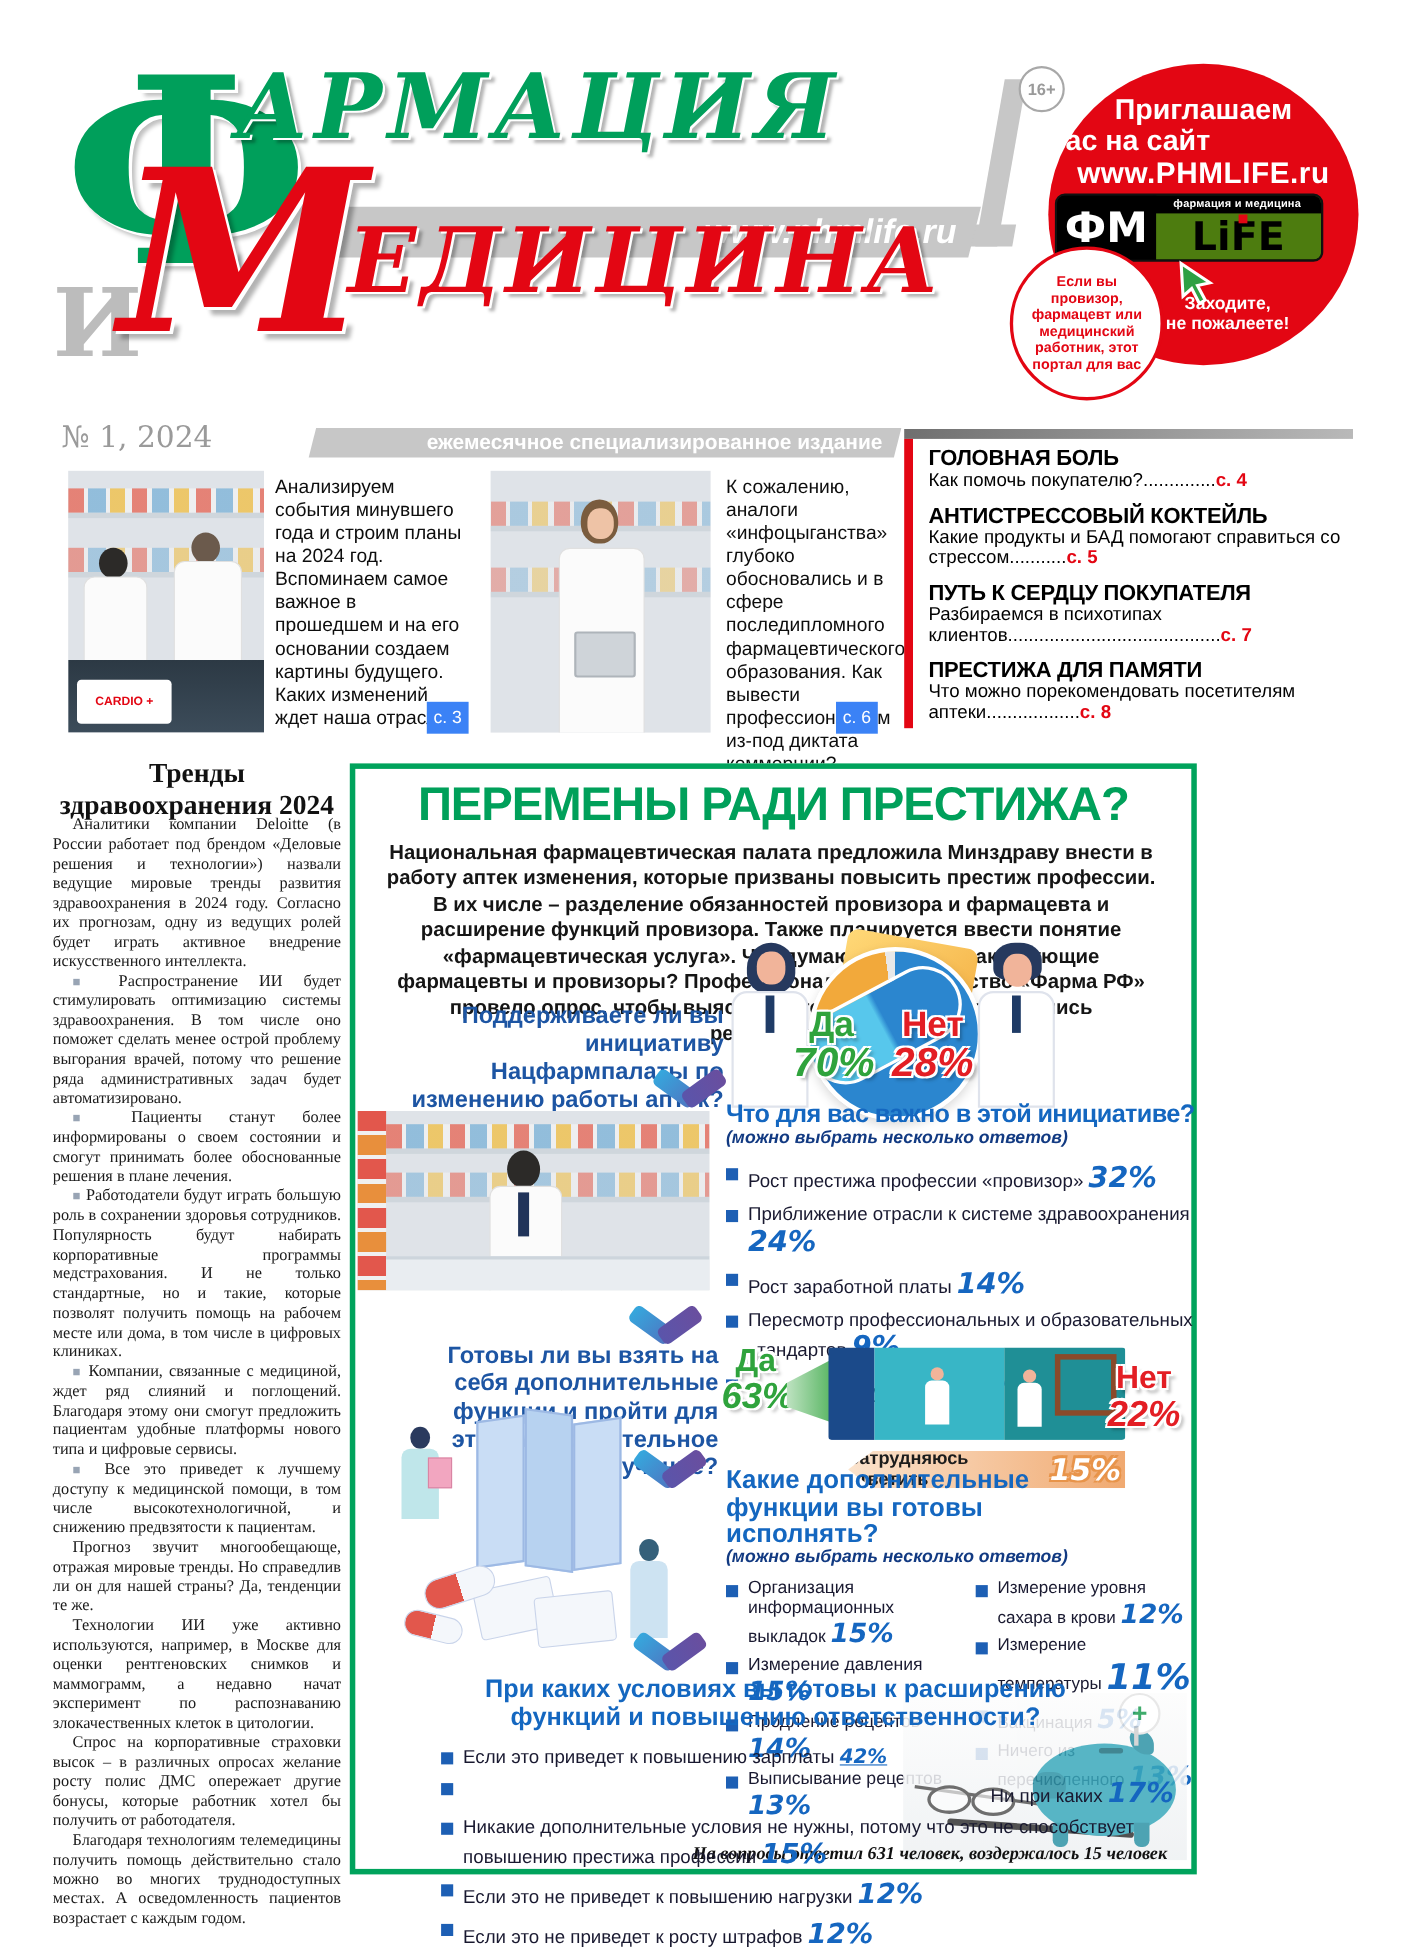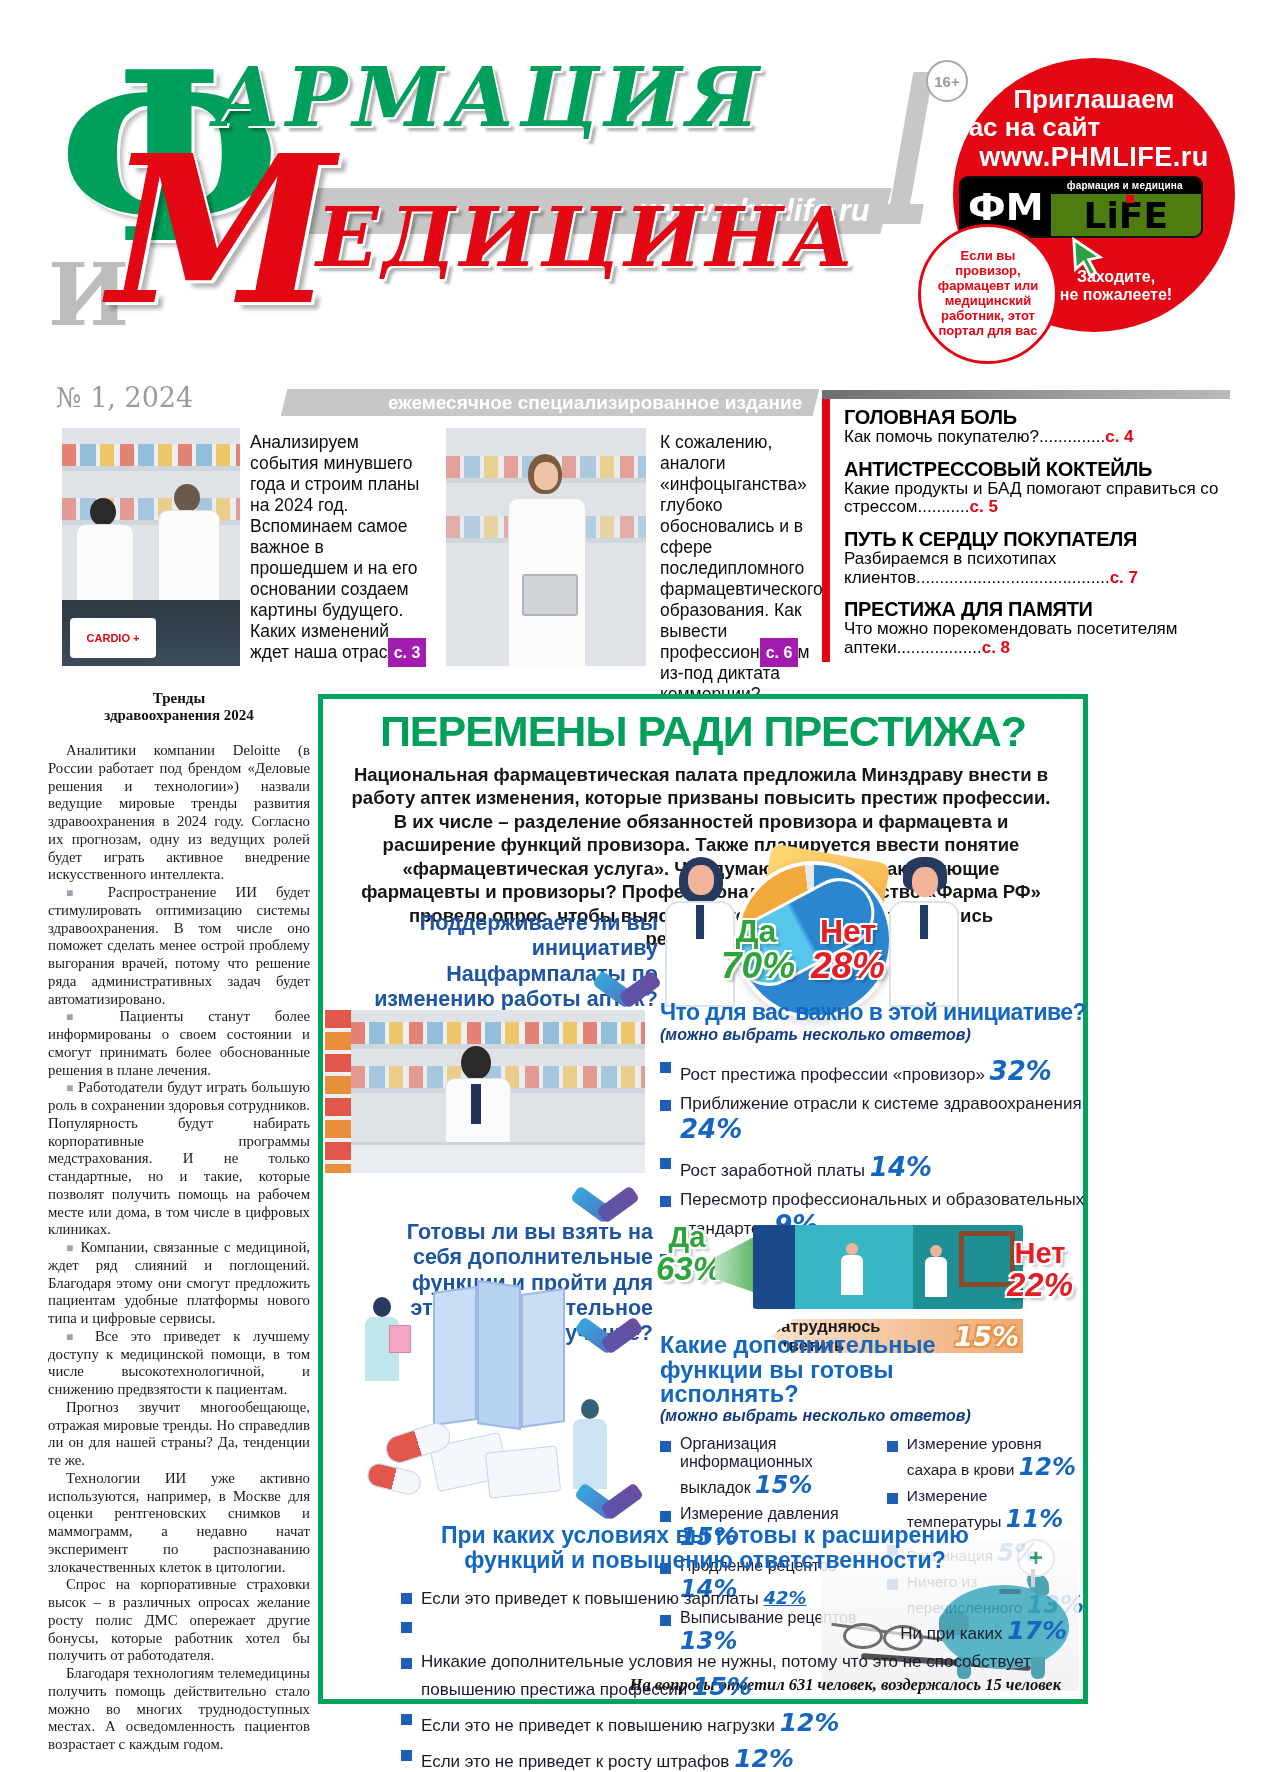--- a/index.html
+++ b/index.html
@@ -53,38 +53,38 @@
     display:flex;align-items:center;justify-content:flex-end;padding-right:14px;box-sizing:border-box;}
   .tagline span{transform:skewX(14deg);color:#fff;font-weight:bold;font-size:19px;}
 
   
   .photo{background:#dfe3e8;overflow:hidden;}
   .ph1{left:62px;top:428px;width:178px;height:238px;}
   .ph2{left:446px;top:428px;width:200px;height:238px;}
   .teaser-txt{font-size:17.5px;line-height:1.2;color:#0d0d0d;}
   .t1{left:250px;top:432px;width:172px;}
   .t2{left:660px;top:432px;width:152px;}
-  .pagebadge{width:38px;height:29px;background:#a21caf;color:#fff;font-weight:bold;font-size:16px;
+  .pagebadge{width:38px;height:29px;background:#3b82f6;color:#fff;font-weight:normal;font-size:16px;
     display:flex;align-items:center;justify-content:center;}
   .pb1{left:388px;top:638px;}
   .pb2{left:760px;top:638px;}
 
   
   .toc{left:822px;top:390px;width:408px;height:272px;}
   .toc-shadow{position:absolute;left:0;top:0;right:0;height:9px;background:linear-gradient(90deg,#6f6f6f,#b9b9b9);}
   .toc-rule{position:absolute;left:0;top:9px;bottom:0;width:8px;background:#e30613;}
   .toc-items{position:absolute;left:22px;top:17px;right:4px;}
   .toc-it{margin-bottom:12px;}
   .toc-title{font-size:20px;font-weight:bold;color:#000;line-height:1.05;letter-spacing:-.3px;}
   .toc-sub{font-size:17px;color:#000;line-height:1.1;}
   .toc-page{color:#e30613;font-weight:bold;}
 
   
   .art-title{left:48px;top:690px;width:262px;text-align:center;font-family:"Liberation Serif",serif;
-    font-weight:bold;font-size:15px;line-height:1.15;color:#111;}
+    font-weight:bold;font-size:25px;line-height:1.15;color:#111;}
   .art-body{left:48px;top:742px;width:262px;font-family:"Liberation Serif",serif;font-size:14.8px;
     line-height:1.2;color:#1a1a1a;text-align:justify;}
   .art-body p{margin:0;text-indent:18px;}
   .psq{color:#98a4b4;font-size:12px;}
 
   
   .panel{left:318px;top:694px;width:770px;height:1010px;border:5px solid #00a35c;box-sizing:border-box;background:#fff;}
   .sv-title{left:0;right:0;top:8px;text-align:center;font-weight:bold;font-size:43px;color:#00a05a;letter-spacing:-1px;}
   .sv-intro{left:28px;top:64px;width:700px;text-align:center;font-weight:bold;font-size:18.5px;line-height:1.27;color:#151515;}
 
@@ -410,21 +410,21 @@
       <div class="note">(можно выбрать несколько ответов)</div>
       <div style="display:flex;margin-top:10px;">
         <div style="width:222px;">
           <div class="bullet-it" style="font-size:16px;margin-bottom:6px;"><span>Организация информационных выкладок</span> <span class="pct" style="font-size:24px;">15%</span></div>
           <div class="bullet-it" style="font-size:16px;margin-bottom:6px;"><span>Измерение давления</span> <span class="pct" style="font-size:24px;">15%</span></div>
           <div class="bullet-it" style="font-size:16px;margin-bottom:6px;"><span>Продление рецептов</span> <span class="pct" style="font-size:24px;">14%</span></div>
           <div class="bullet-it" style="font-size:16px;"><span>Выписывание рецептов</span> <span class="pct" style="font-size:24px;">13%</span></div>
         </div>
         <div style="width:204px;margin-left:10px;">
           <div class="bullet-it" style="font-size:15.5px;margin-bottom:6px;"><span>Измерение уровня сахара в крови</span> <span class="pct" style="font-size:24px;">12%</span></div>
-          <div class="bullet-it" style="font-size:15.5px;margin-bottom:6px;"><span>Измерение температуры</span> <span class="pct" style="font-size:24px;margin-top:16px;">11%</span></div>
+          <div class="bullet-it" style="font-size:15.5px;margin-bottom:6px;"><span>Измерение температуры</span> <span class="pct" style="font-size:32px;margin-top:16px;">11%</span></div>
           <div class="bullet-it" style="font-size:15.5px;margin-bottom:6px;"><span>Вакцинация</span> <span class="pct" style="font-size:24px;">5%</span></div>
           <div class="bullet-it" style="font-size:15.5px;"><span>Ничего из перечисленного</span> <span class="pct" style="font-size:24px;">13%</span></div>
         </div>
       </div>
     </div>
     <div class="abs chev" style="left:254px;top:786px;">
         <i class="cl"></i>
         <i class="cr"></i>
       </div>
 

